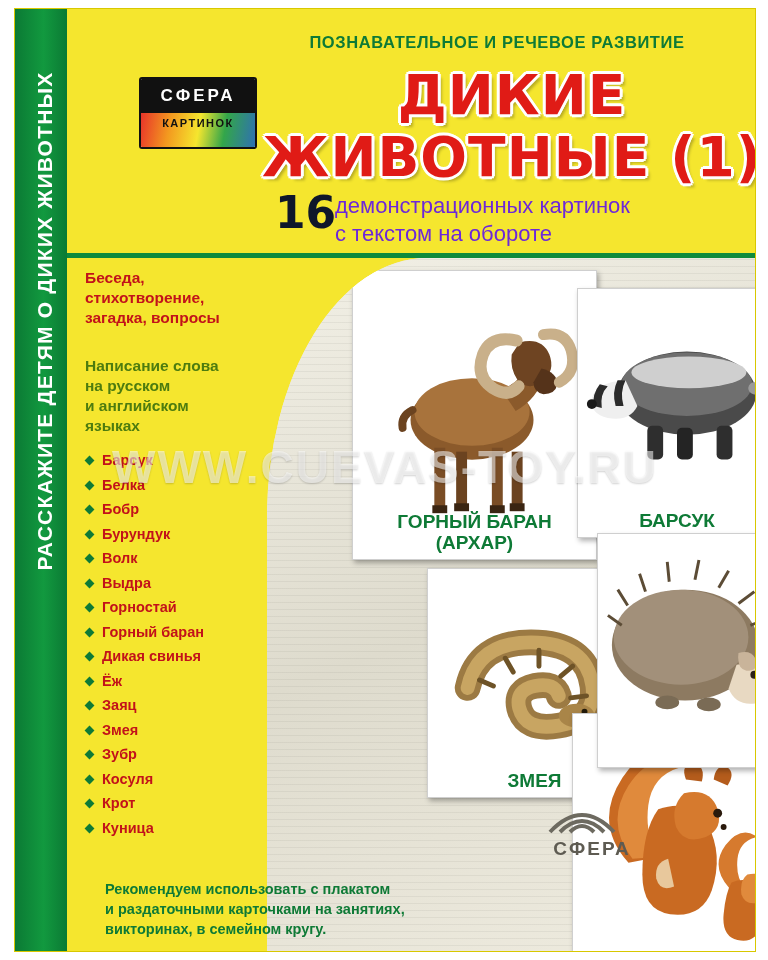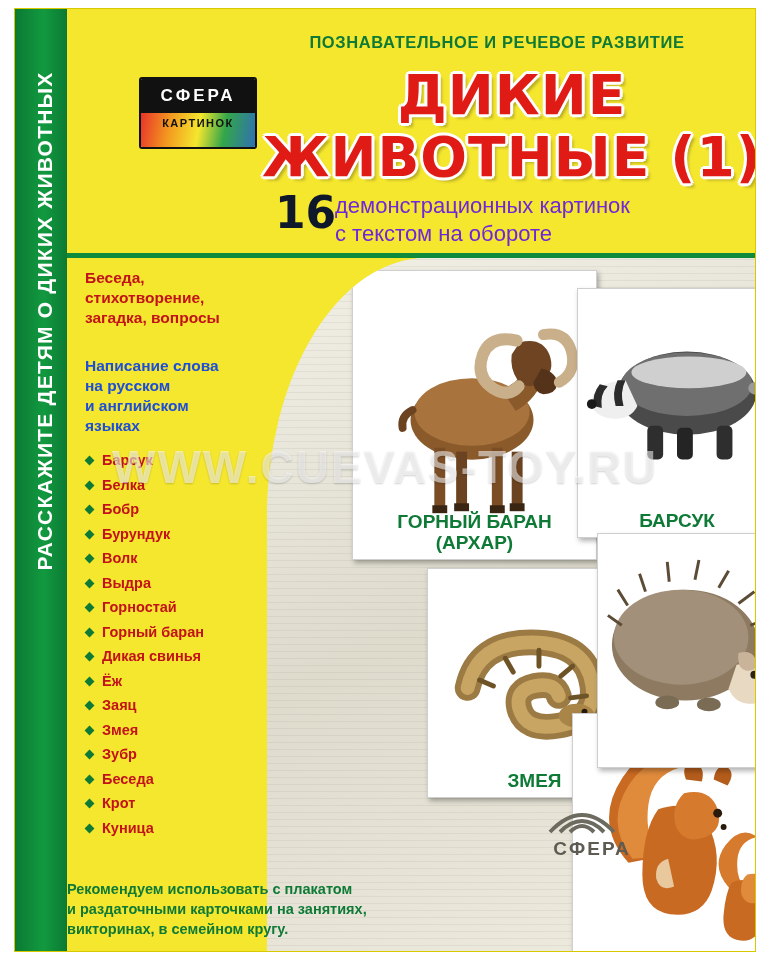--- a/index.html
+++ b/index.html
@@ -220,21 +220,21 @@
     padding: 10px 6px 0 18px;
   }
   .lead {
     color: #c2121a;
     font-size: 15.5px;
     font-weight: bold;
     line-height: 20px;
     margin-bottom: 28px;
   }
   .lead2 {
-    color: #1d4ed8;
+    color: #4d7c0f;
     font-size: 15.5px;
     font-weight: bold;
     line-height: 20px;
     margin-bottom: 12px;
   }
   ul.animals {
     list-style: none;
     margin: 0; padding: 0;
   }
   ul.animals li {
@@ -252,20 +252,21 @@
     left: 1px; top: 9px;
     width: 7px; height: 7px;
     background: #0e7a36;
     transform: rotate(45deg);
   }
   
   .note {
     position: absolute;
     left: 52px; top: 870px;
     width: 690px;
+    padding-left: 38px;
     color: #0e7a36;
     font-size: 14.5px;
     font-weight: bold;
     line-height: 20px;
     z-index: 5;
   }
   .note div { white-space: nowrap; }
 
   
   .watermark {
@@ -449,21 +450,21 @@
           <li>Бурундук</li>
           <li>Волк</li>
           <li>Выдра</li>
           <li>Горностай</li>
           <li>Горный баран</li>
           <li>Дикая свинья</li>
           <li>Ёж</li>
           <li>Заяц</li>
           <li>Змея</li>
           <li>Зубр</li>
-          <li>Беседа</li>
+          <li>Косуля</li>
           <li>Крот</li>
           <li>Куница</li>
         </ul>
       </div>
     </div>
 
     <div class="note">
       <div>Рекомендуем использовать с плакатом</div>
       <div>и раздаточными карточками на занятиях,</div>
       <div>викторинах, в семейном кругу.</div>

